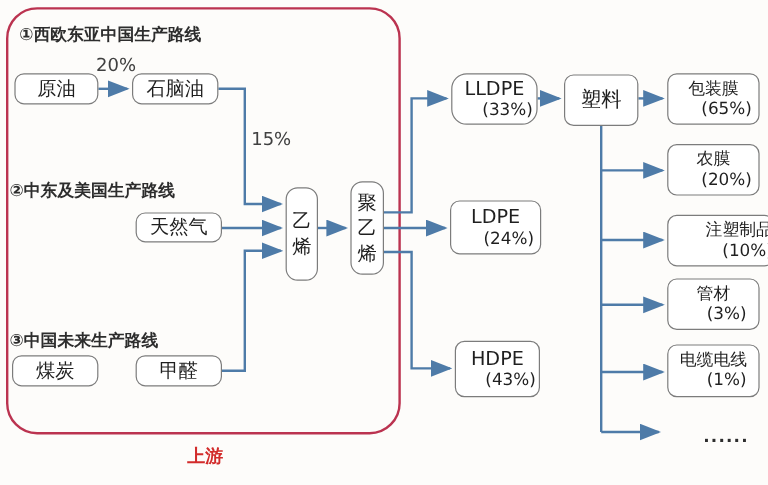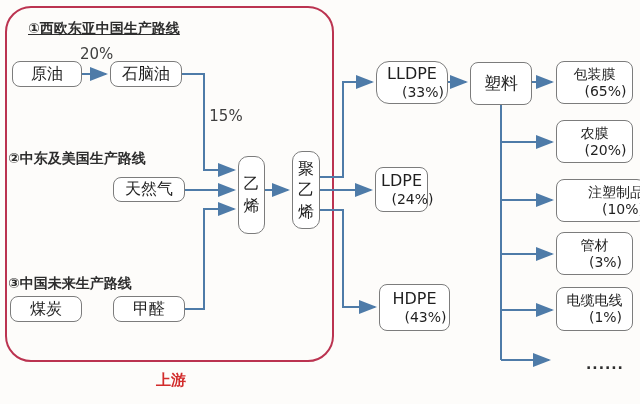--- a/index.html
+++ b/index.html
@@ -53,21 +53,21 @@
     <polyline class="edge" points="448,82 466,82" marker-end="url(#arw)"></polyline>
     <polyline class="edge" points="532,82 552,82" marker-end="url(#arw)"></polyline>
     <polyline class="edge" points="501,105 501,360"></polyline>
     <polyline class="edge" points="501,142 552,142" marker-end="url(#arw)"></polyline>
     <polyline class="edge" points="501,200 552,200" marker-end="url(#arw)"></polyline>
     <polyline class="edge" points="501,254 552,254" marker-end="url(#arw)"></polyline>
     <polyline class="edge" points="501,310 552,310" marker-end="url(#arw)"></polyline>
     <polyline class="edge" points="501,360 549,360" marker-end="url(#arw)"></polyline>
   </svg>
 
-  <div class="route-label" style="left:28px;top:20px;text-decoration:underline;">①西欧东亚中国生产路线</div>
+  <div class="route-label" style="left:16px;top:20px;">①西欧东亚中国生产路线</div>
   <div class="route-label" style="left:8px;top:150px;">②中东及美国生产路线</div>
   <div class="route-label" style="left:8px;top:275px;">③中国未来生产路线</div>
 
   <div class="edge-label" style="left:80px;top:45px;width:32px;">20%</div>
   <div class="edge-label" style="left:208px;top:107px;width:36px;">15%</div>
 
   <div class="box" style="left:12px;top:61px;width:70px;height:26px;font-size:16px;justify-content:center;">
     <span>原油</span>
   </div>
   <div class="box" style="left:110px;top:61px;width:72px;height:26px;font-size:16px;">
@@ -87,21 +87,21 @@
     <span class="vtext">乙烯</span>
   </div>
   <div class="box vbox" style="left:292px;top:151px;width:28px;height:78px;">
     <span class="vtext">聚乙烯</span>
   </div>
 
   <div class="box" style="left:376px;top:61px;width:72px;height:43px;font-size:16px;border-radius:13px;">
     <span>LLDPE</span>
     <span class="share">(33%)</span>
   </div>
-  <div class="box" style="left:375px;top:167px;width:53px;height:45px;font-size:16px;">
+  <div class="box" style="left:375px;top:167px;width:76px;height:45px;font-size:16px;">
     <span>LDPE</span>
     <span class="share">(24%)</span>
   </div>
   <div class="box" style="left:379px;top:284px;width:71px;height:47px;font-size:16px;">
     <span>HDPE</span>
     <span class="share">(43%)</span>
   </div>
 
   <div class="box" style="left:470px;top:62px;width:62px;height:43px;font-size:17px;">
     <span>塑料</span>

